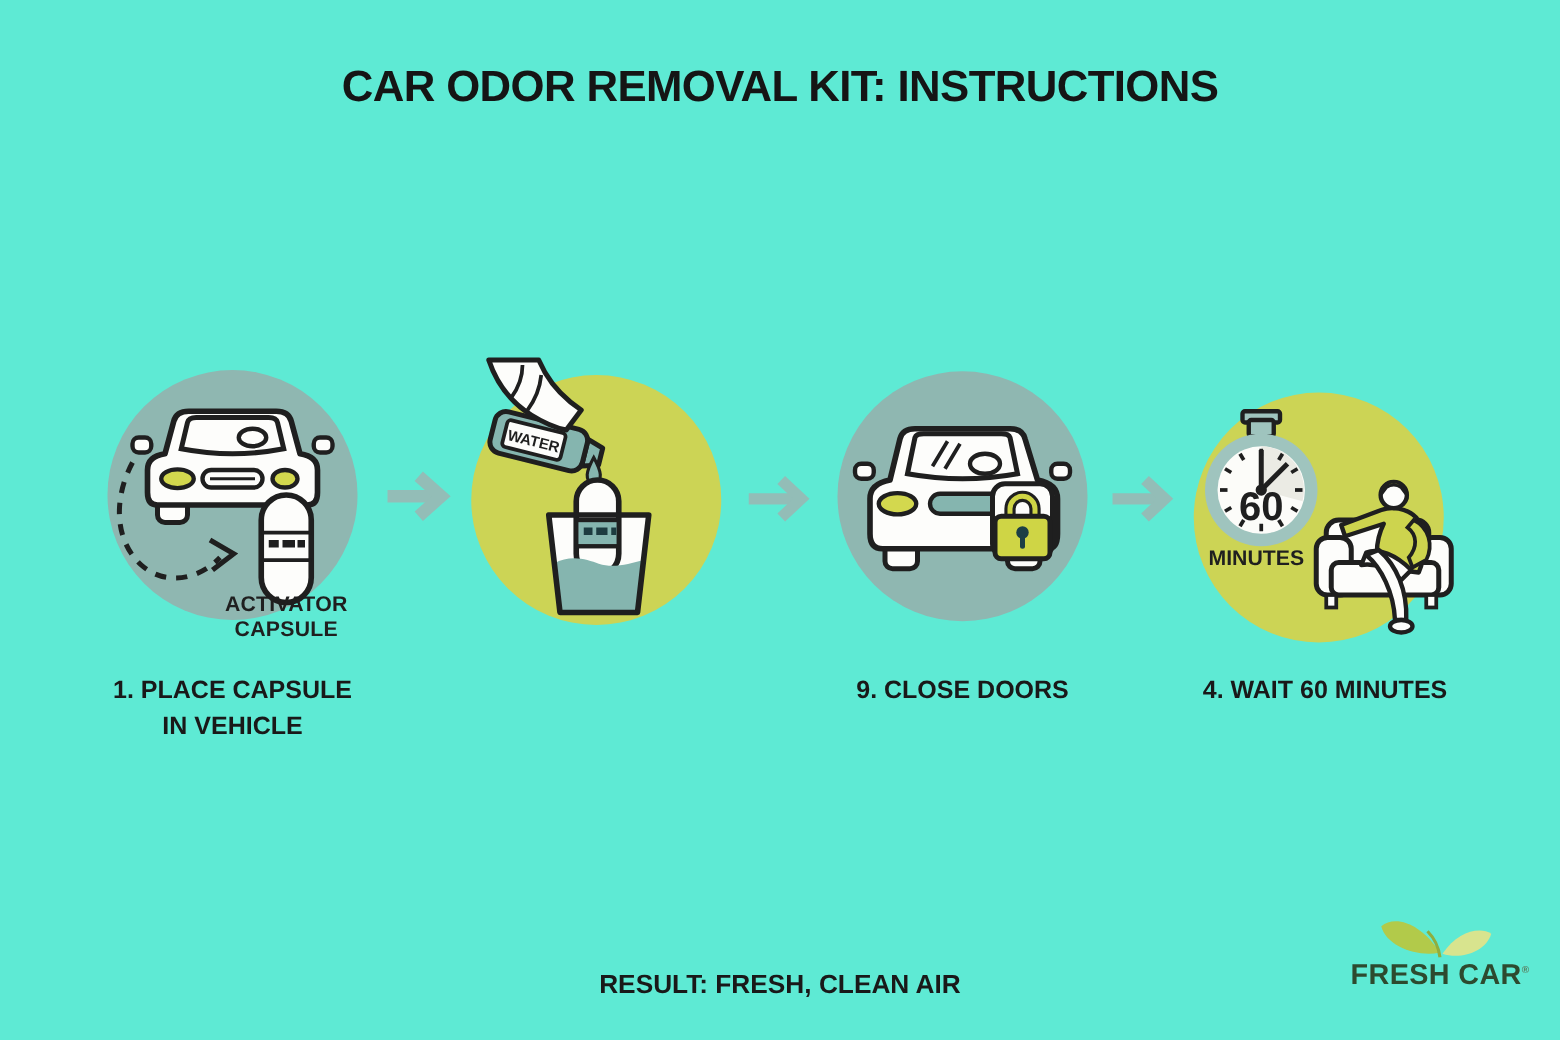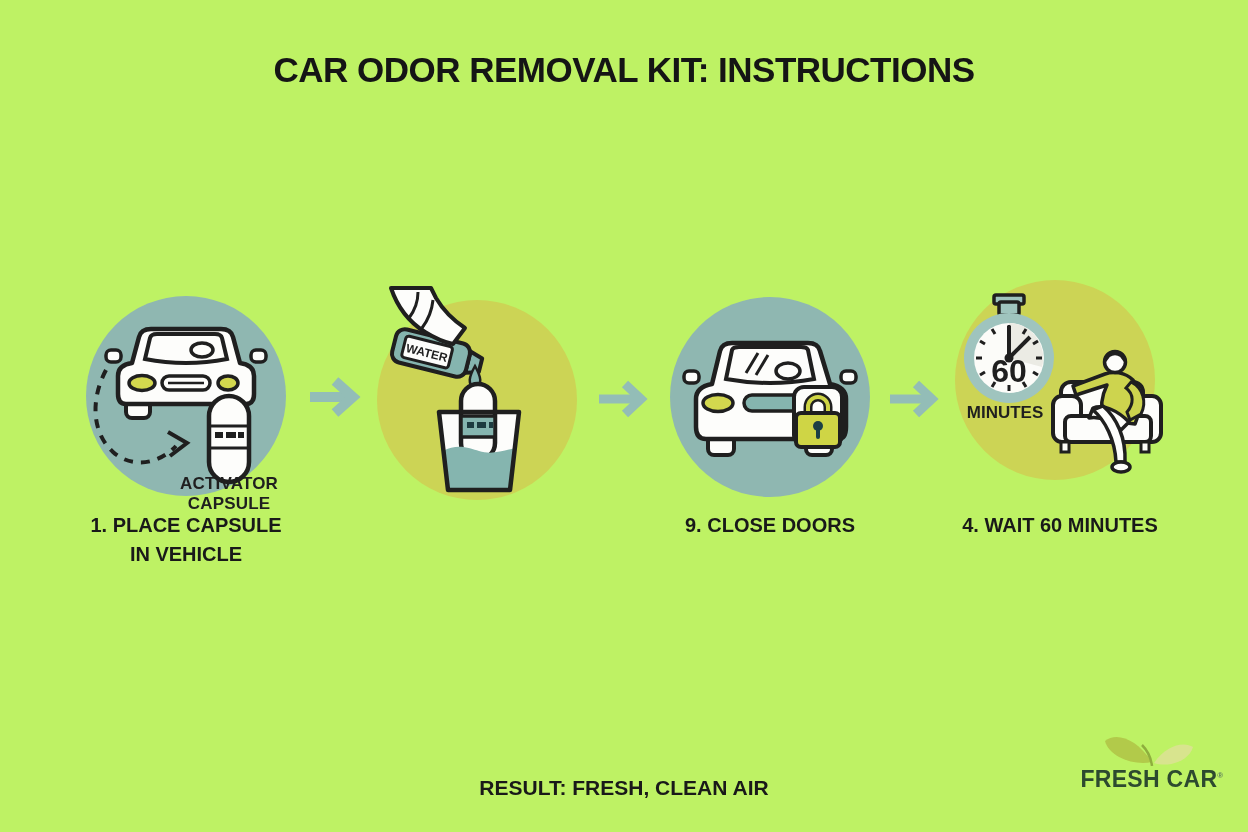--- a/index.html
+++ b/index.html
@@ -1,44 +1,44 @@
 <!DOCTYPE html>
 <html><head>
 <meta charset="utf-8">
 <style>
   html,body{margin:0;padding:0;}
   .canvas{
     position:relative;
     width:1248px;height:832px;
-    background:#bef264;
+    background:#5eead4;
     font-family:"Liberation Sans",sans-serif;
     overflow:hidden;
     color:#1a1a1a;
   }
   .title{
     position:absolute;left:0;right:0;top:50px;margin:0;
     text-align:center;
     font-size:35px;font-weight:800;letter-spacing:-0.5px;color:#151515;
   }
   .step{position:absolute;width:220px;height:220px;}
   .step svg{display:block;overflow:visible;}
   .step1{left:76px;top:286px;}
   .step2{left:367px;top:290px;}
   .step3{left:660px;top:287px;}
-  .step4{left:945px;top:270px;}
+  .step4{left:945px;top:304px;}
   .capsule-caption{
     position:absolute;left:78px;top:188px;width:150px;
     text-align:center;font-size:17px;font-weight:700;color:#1f1f1f;letter-spacing:0.2px;
   }
   .arrow{position:absolute;}
   .arrow1{left:307px;top:375px;}
   .arrow2{left:596px;top:377px;}
   .arrow3{left:887px;top:377px;}
   .step-label{
-    position:absolute;top:511px;
+    position:absolute;top:538px;
     text-align:center;font-size:20px;font-weight:800;color:#191919;line-height:1.45;
   }
   .label1{left:81px;width:210px;}
   .label2{left:352px;width:240px;}
   .label3{left:650px;width:240px;}
   .label4{left:930px;width:260px;}
   .result{
     position:absolute;left:0;right:0;top:776px;
     text-align:center;font-size:21px;font-weight:800;color:#191919;
   }

